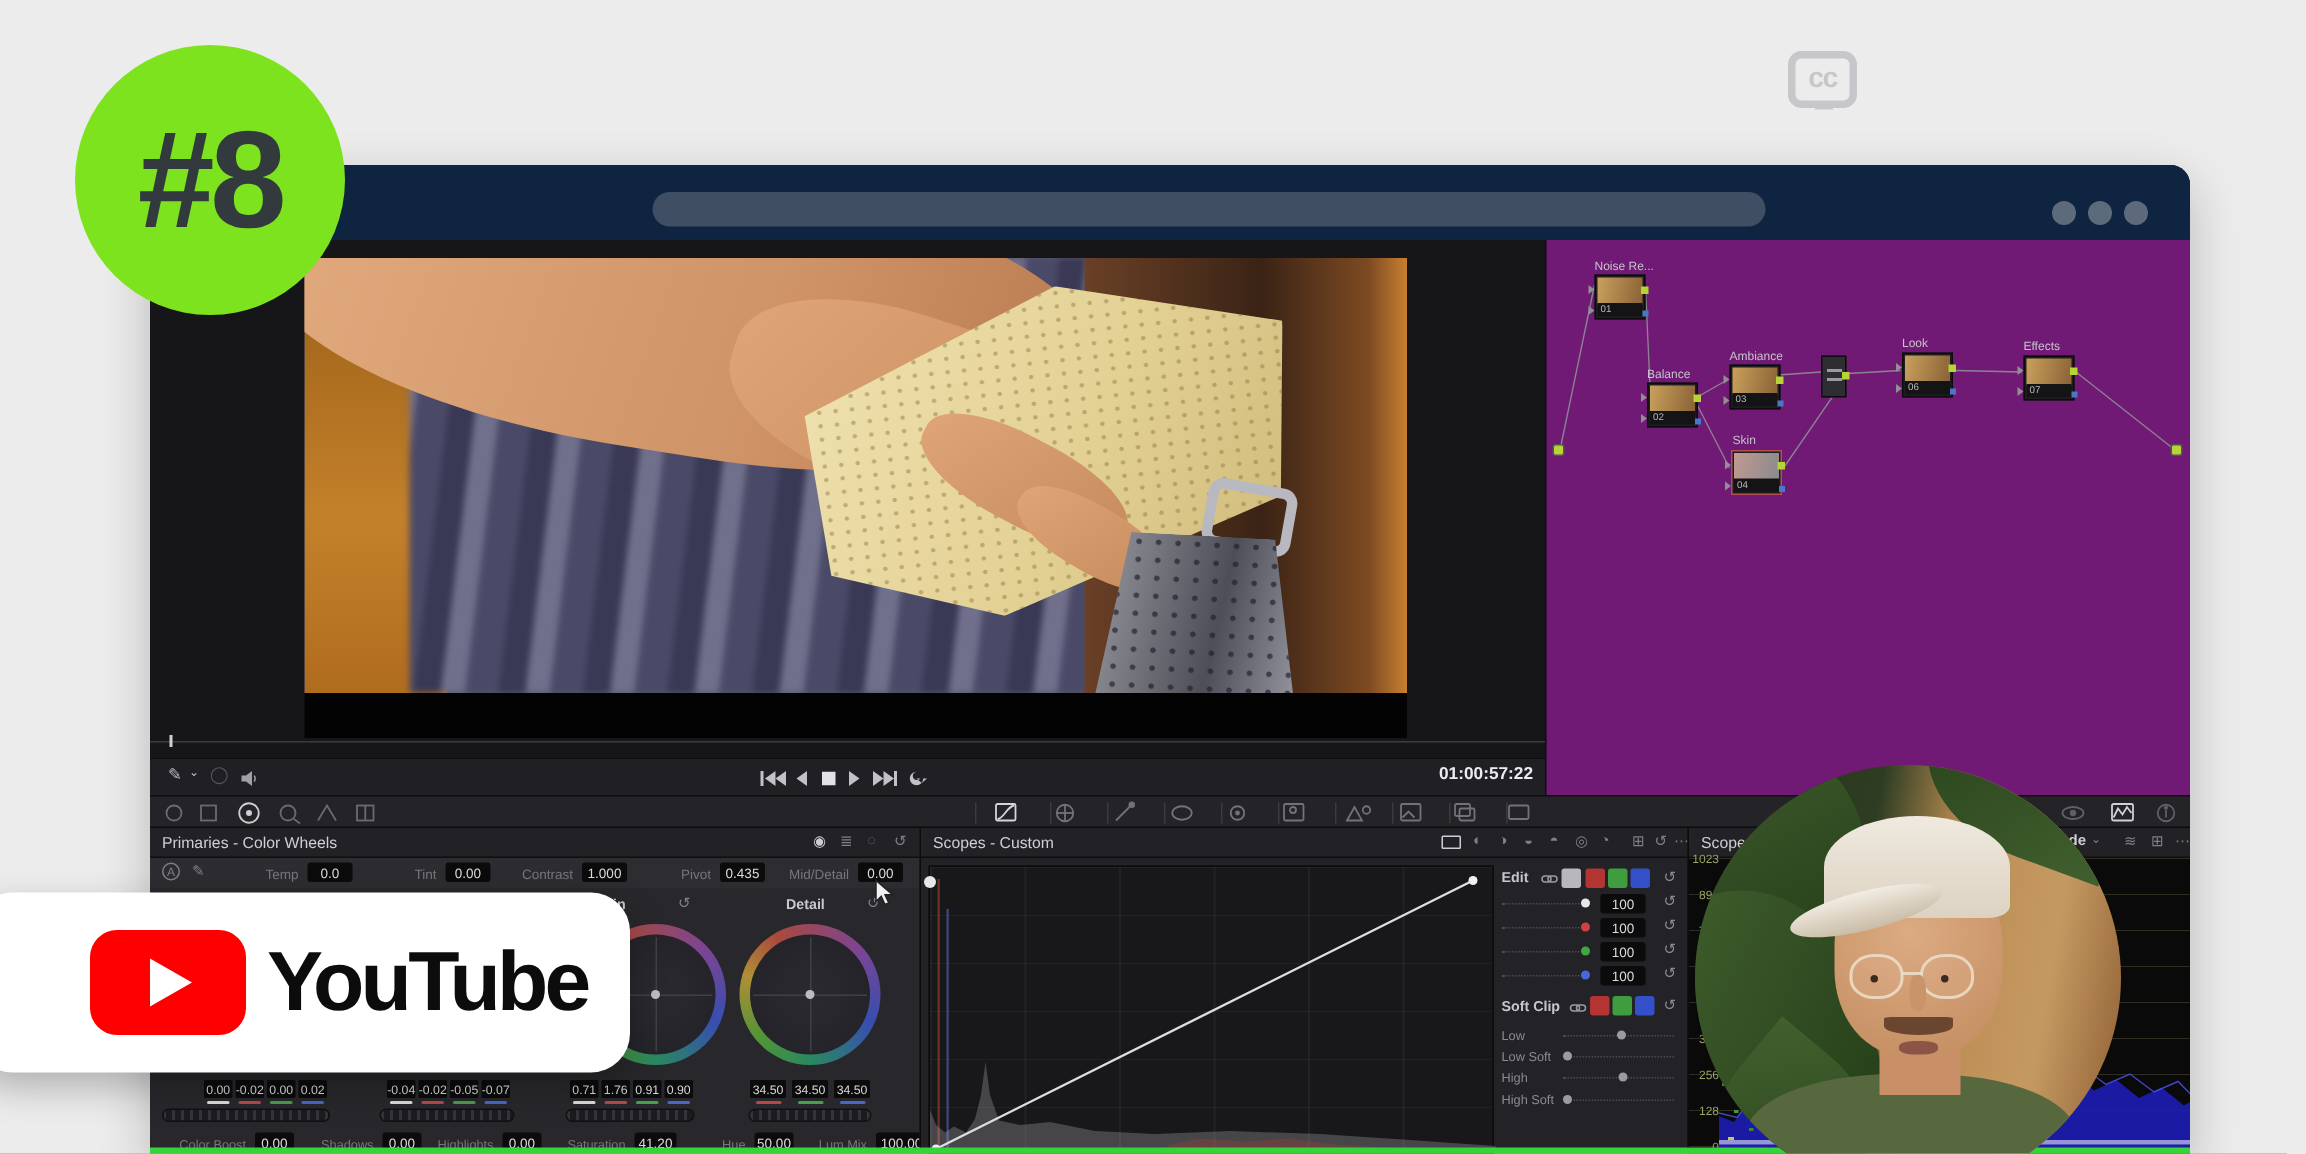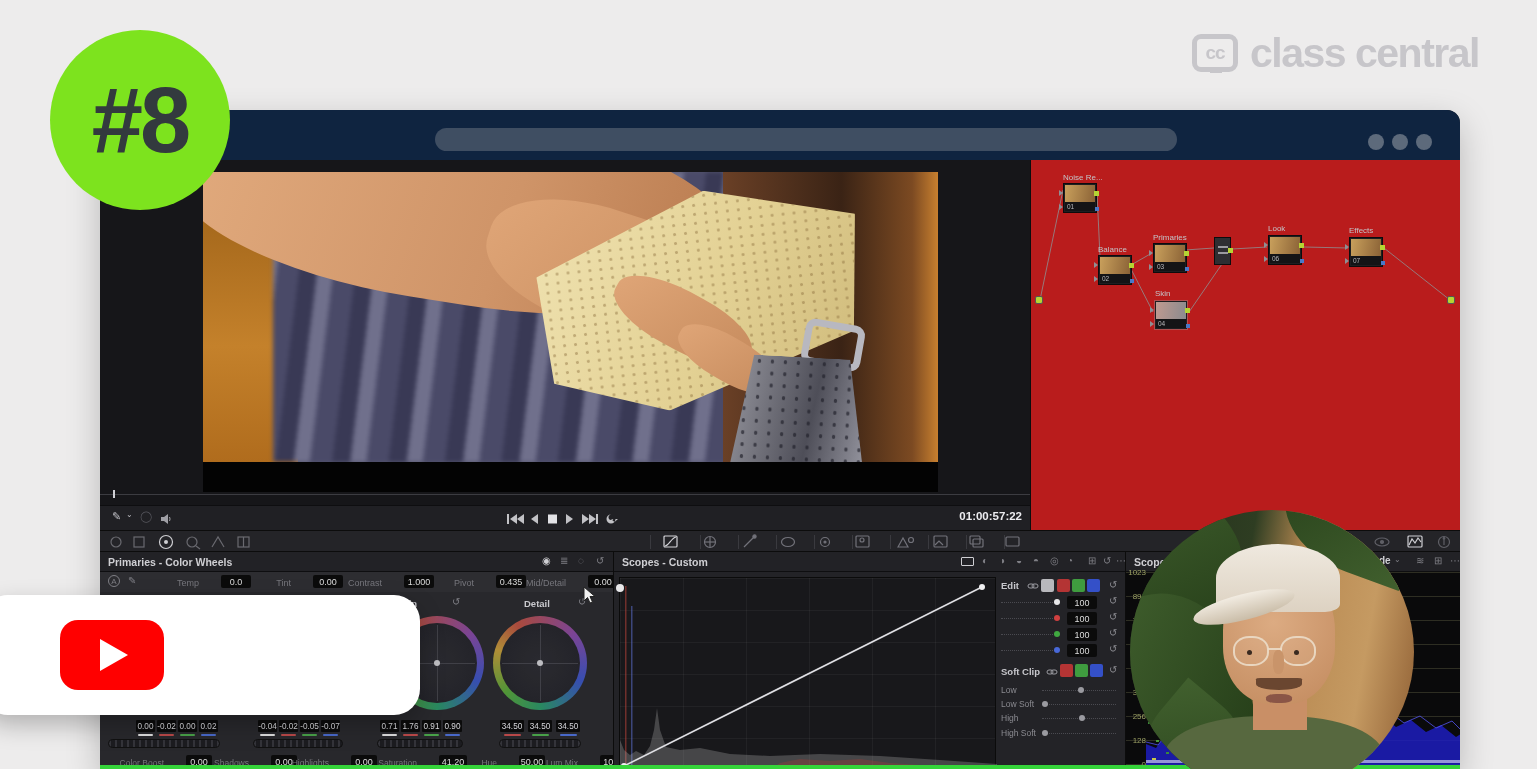--- a/index.html
+++ b/index.html
@@ -37,49 +37,49 @@
   .scrubline{left:0;top:334px;width:930px;height:1px;background:#3c3c41;}
   .scrubtick{left:13px;top:330px;width:2px;height:8px;background:#cfcfd4;}
 
   
   .transport{left:0;top:395px;width:930px;height:25px;background:#202024;border-top:1px solid #0e0e10;}
   .timecode{left:820px;top:4px;width:102px;text-align:right;font-size:11.5px;font-weight:bold;color:#ececf0;}
   .t-ic{top:4px;color:#bcbcc2;font-size:11px;}
   .t-dim{color:#55555c;}
 
   
-  .nodepanel{left:930px;top:50px;width:430px;height:370px;background:#b91c1c;border-left:1px solid #0d0d0e;overflow:hidden;}
+  .nodepanel{left:930px;top:50px;width:430px;height:370px;background:#701a75;border-left:1px solid #0d0d0e;overflow:hidden;}
   .node{position:absolute;width:34px;height:30px;background:#1e1e21;border:1px solid #0c0c0d;}
   .node .nthumb{position:absolute;left:1px;top:1px;width:30px;height:18px;background:linear-gradient(100deg,#c9a05c,#8a6236);}
   .node .nid{position:absolute;left:1px;bottom:1px;width:30px;height:9px;background:#141416;color:#b8b8bc;font-size:6.5px;line-height:9px;padding-left:2px;}
   .nlabel{position:absolute;width:70px;text-align:left;font-size:8px;color:#c4c4c8;}
   .sq-g{position:absolute;right:-3px;top:7px;width:5px;height:5px;background:#b6d433;}
   .sq-b{position:absolute;right:-3px;bottom:1px;width:4px;height:4px;background:#4a78c8;}
   .tri-l{position:absolute;left:-5px;width:0;height:0;border-left:4px solid #8f8f94;border-top:3px solid transparent;border-bottom:3px solid transparent;}
   .iodot{position:absolute;width:8px;height:8px;border-radius:2px;background:#b6d433;border:1px solid #555;}
   .mixer{position:absolute;left:183px;top:77px;width:17px;height:28px;background:#2e2e32;border:1px solid #0c0c0d;}
   .mixer i{position:absolute;left:3px;width:10px;height:2px;background:#9a9aa0;}
 
   
   .toolbar{left:0;top:420px;width:1360px;height:22px;background:#242428;border-top:1px solid #0c0c0c;border-bottom:1px solid #0c0c0c;}
   .tool-sep{position:absolute;top:4px;width:1px;height:14px;background:#3a3a3f;}
 
   
   .panels{left:0;top:442px;width:1360px;height:217px;background:#242428;}
   .phead{position:absolute;top:0;height:20px;background:#222226;border-bottom:1px solid #0e0e10;width:100%;}
-  .ptitle{position:absolute;left:8px;top:4px;font-size:10.5px;font-weight:bold;color:#cfcfd3;}
+  .ptitle{position:absolute;left:8px;top:4px;font-size:10.5px;font-weight:normal;color:#cfcfd3;}
   .hic{position:absolute;top:3px;font-size:10px;color:#7f7f85;}
   .hic.bright{color:#cfcfd3;}
   .vbox{position:absolute;background:#0b0b0b;color:#dcdcdc;font-size:9px;border-radius:2px;display:flex;align-items:center;justify-content:center;}
 
   
   .primaries{position:absolute;left:0;top:0;width:513px;height:217px;background:#28282c;}
   .pfrow{position:absolute;left:0;top:20px;width:513px;height:20px;background:#2d2d31;}
   .pfield .plabel{position:absolute;width:64px;text-align:right;color:#76767c;font-size:9px;top:3px;}
-  .pfield .pbox{position:absolute;left:70px;top:0;width:30px;height:13px;margin-left:16px;}
+  .pfield .pbox{position:absolute;left:70px;top:0;width:30px;height:13px;}
   .pfield{position:absolute;height:16px;}
   .wheel{position:absolute;width:94px;height:94px;border-radius:50%;background:conic-gradient(from -30deg,#c05040,#8a4aa8 22%,#3a55c8 40%,#2a9a6a 58%,#58a83a 72%,#c8a03a 88%,#c05040);opacity:.85;}
   .wheel .win{position:absolute;left:7px;top:7px;width:80px;height:80px;border-radius:50%;background:radial-gradient(circle,#2b2b31 0%,#232329 75%);}
   .wheel .wx{position:absolute;left:9px;top:46.5px;width:76px;height:1px;background:#45454c;}
   .wheel .wy{position:absolute;left:46.5px;top:9px;width:1px;height:76px;background:#45454c;}
   .wheel .wc{position:absolute;left:44px;top:44px;width:6px;height:6px;border-radius:50%;background:#d8d8dc;}
   .wlabel{position:absolute;font-size:9.5px;font-weight:bold;color:#c9c9cd;}
   .num{position:absolute;width:19px;height:12px;background:#0b0b0b;color:#d6d6da;font-size:8.2px;display:flex;align-items:center;justify-content:center;border-radius:1px;}
   .und{position:absolute;height:2px;width:15px;border-radius:1px;}
   .u-w{background:#dcdcdc}.u-r{background:#b84848}.u-g{background:#48a048}.u-b{background:#4868c8}
@@ -125,21 +125,20 @@
 </style>
 </head>
 <body>
 
 <div class="stage">
 
   <div class="abs cc-icon">
       <span>cc</span>
     </div>
   <div class="abs cc-tab"></div>
-  <div class="abs cc-name">class central</div>
 
   <div class="abs window">
     <div class="abs titlebar">
       <div class="abs tb-pill"></div>
       <div class="abs tb-dot" style="left:1268px"></div>
       <div class="abs tb-dot" style="left:1292px"></div>
       <div class="abs tb-dot" style="left:1316px"></div>
     </div>
 
     <div class="abs viewer">
@@ -190,21 +189,21 @@
       <div class="nlabel" style="left:67px;top:85px">Balance</div>
       <div class="node" style="left:67px;top:95px">
         <span class="tri-l" style="top:6px"></span>
           <span class="tri-l" style="bottom:2px"></span>
         <div class="nthumb"></div>
           <div class="nid">02</div>
         <span class="sq-g"></span>
           <span class="sq-b"></span>
       </div>
 
-      <div class="nlabel" style="left:122px;top:73px">Primaries</div>
+      <div class="nlabel" style="left:122px;top:73px">Ambiance</div>
       <div class="node" style="left:122px;top:83px">
         <span class="tri-l" style="top:6px"></span>
           <span class="tri-l" style="bottom:2px"></span>
         <div class="nthumb"></div>
           <div class="nid">03</div>
         <span class="sq-g"></span>
           <span class="sq-b"></span>
       </div>
 
       <div class="nlabel" style="left:124px;top:129px">Skin</div>
@@ -627,15 +626,16 @@
   </div>
 
   <div class="abs badge">
       <span>#8</span>
     </div>
 
   <div class="abs ytcard">
     <div class="ytbtn">
         <i></i>
       </div>
+    <div class="ytword">YouTube</div>
   </div>
 
 </div>
 
 </body></html>

